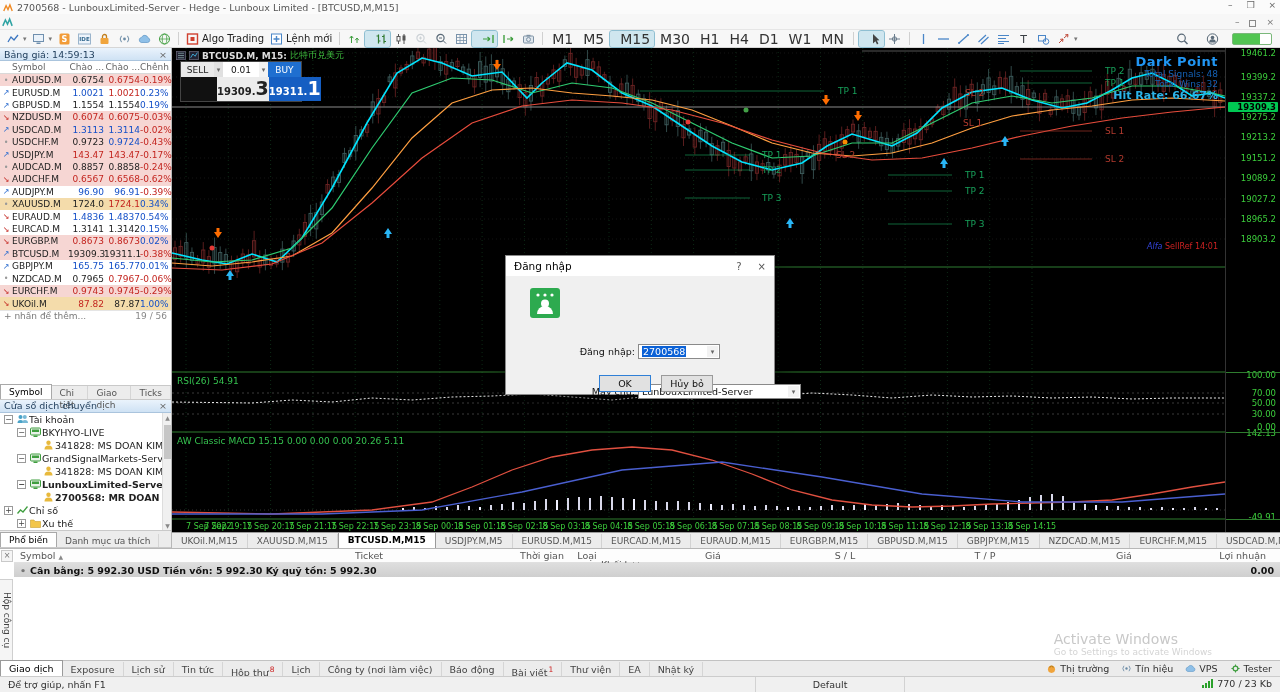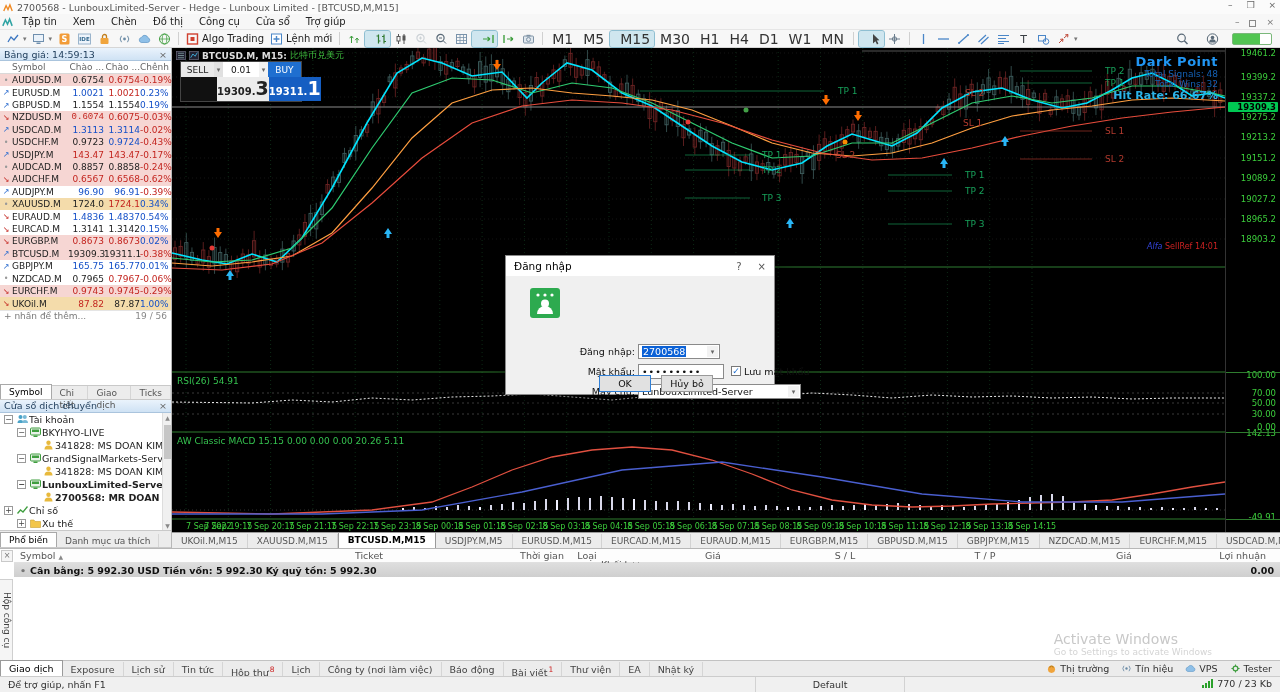--- a/index.html
+++ b/index.html
@@ -149,29 +149,20 @@
       <span>×</span>
     </span>
   </div>
 
   <div id="menubar" class="abs">
     <span class="mini-ic" style="margin:0 2px;">
       <svg width="11" height="11" viewBox="0 0 13 12">
           <polyline points="1,10 4,3 6.5,8 9,2 12,10" stroke="#2fa3a3" fill="none" stroke-width="1.8"></polyline>
         </svg>
     </span>
-    <span id="menu-items" style="display:flex;">
-        <span class="menu-item">Tập tin</span>
-        <span class="menu-item">Xem</span>
-        <span class="menu-item">Chèn</span>
-        <span class="menu-item">Đồ thị</span>
-        <span class="menu-item">Công cụ</span>
-        <span class="menu-item">Cửa sổ</span>
-        <span class="menu-item">Trợ giúp</span>
-      </span>
     <span class="mini">
       <span>–</span>
       <span style="display:inline-block;width:7px;height:7px;border:1px solid #888;margin-top:3px;"></span>
       <span>×</span>
     </span>
   </div>
 
   <div id="toolbar" class="abs">
       <span class="tbtn">
         <span class="mini-ic" style="width: 13px; height: 12px;"><svg width="13" height="12" viewBox="0 0 13 12">
@@ -409,21 +400,21 @@
         <div class="mw-row" style="background: rgb(255, 255, 255);">
           <span class="mw-c0" style="color: rgb(47, 111, 208);">↗</span>
           <span class="mw-c1">GBPUSD.M</span>
           <span class="mw-c2" style="color: rgb(34, 34, 34);">1.1554</span>
           <span class="mw-c3" style="color: rgb(34, 34, 34);">1.1554</span>
           <span class="mw-c4" style="color: rgb(20, 80, 200);">0.19%</span>
         </div>
         <div class="mw-row" style="background: rgb(246, 214, 211);">
           <span class="mw-c0" style="color: rgb(195, 37, 31);">↘</span>
           <span class="mw-c1">NZDUSD.M</span>
-          <span class="mw-c2" style="color: rgb(195, 37, 31); font-family: Liberation Mono, monospace;">0.6074</span>
+          <span class="mw-c2" style="color: rgb(195, 37, 31);">0.6074</span>
           <span class="mw-c3" style="color: rgb(195, 37, 31);">0.6075</span>
           <span class="mw-c4" style="color: rgb(195, 37, 31);">-0.03%</span>
         </div>
         <div class="mw-row" style="background: rgb(246, 214, 211);">
           <span class="mw-c0" style="color: rgb(47, 111, 208);">↗</span>
           <span class="mw-c1">USDCAD.M</span>
           <span class="mw-c2" style="color: rgb(20, 80, 200);">1.3113</span>
           <span class="mw-c3" style="color: rgb(20, 80, 200);">1.3114</span>
           <span class="mw-c4" style="color: rgb(195, 37, 31);">-0.02%</span>
         </div>
@@ -1391,26 +1382,20 @@
         <path d="M7 26 a8 8 0 0 1 16 0 z" fill="#fff"></path>
       </svg>
     </div>
     <div class="dlg-row" style="top:88px;">
       <span class="dlg-lab">Đăng nhập:</span>
       <span class="fld" style="left:93px;top:0;width:82px;">
         <span class="sel">2700568</span>
         <span class="dd">▾</span>
       </span>
     </div>
-    <div class="dlg-row" style="top:108px;">
-      <span class="dlg-lab">Mật khẩu:</span>
-      <span class="fld" style="left:93px;top:0;width:86px;letter-spacing:1px;">•••••••••</span>
-      <span class="chk" style="left:186px;top:2px;">✓</span>
-      <span style="position:absolute;left:199px;top:2px;">Lưu mật khẩu</span>
-    </div>
     <div class="dlg-row" style="top:128px;">
       <span class="dlg-lab">Máy chủ:</span>
       <span class="fld" style="left:93px;top:0;width:163px;">
         <span>LunbouxLimited-Server</span>
         <span class="dd">▾</span>
       </span>
     </div>
     <span class="btn focus" style="left:93px;top:119px;width:52px;">OK</span>
     <span class="btn" style="left:155px;top:119px;width:52px;">Hủy bỏ</span>
   </div>

